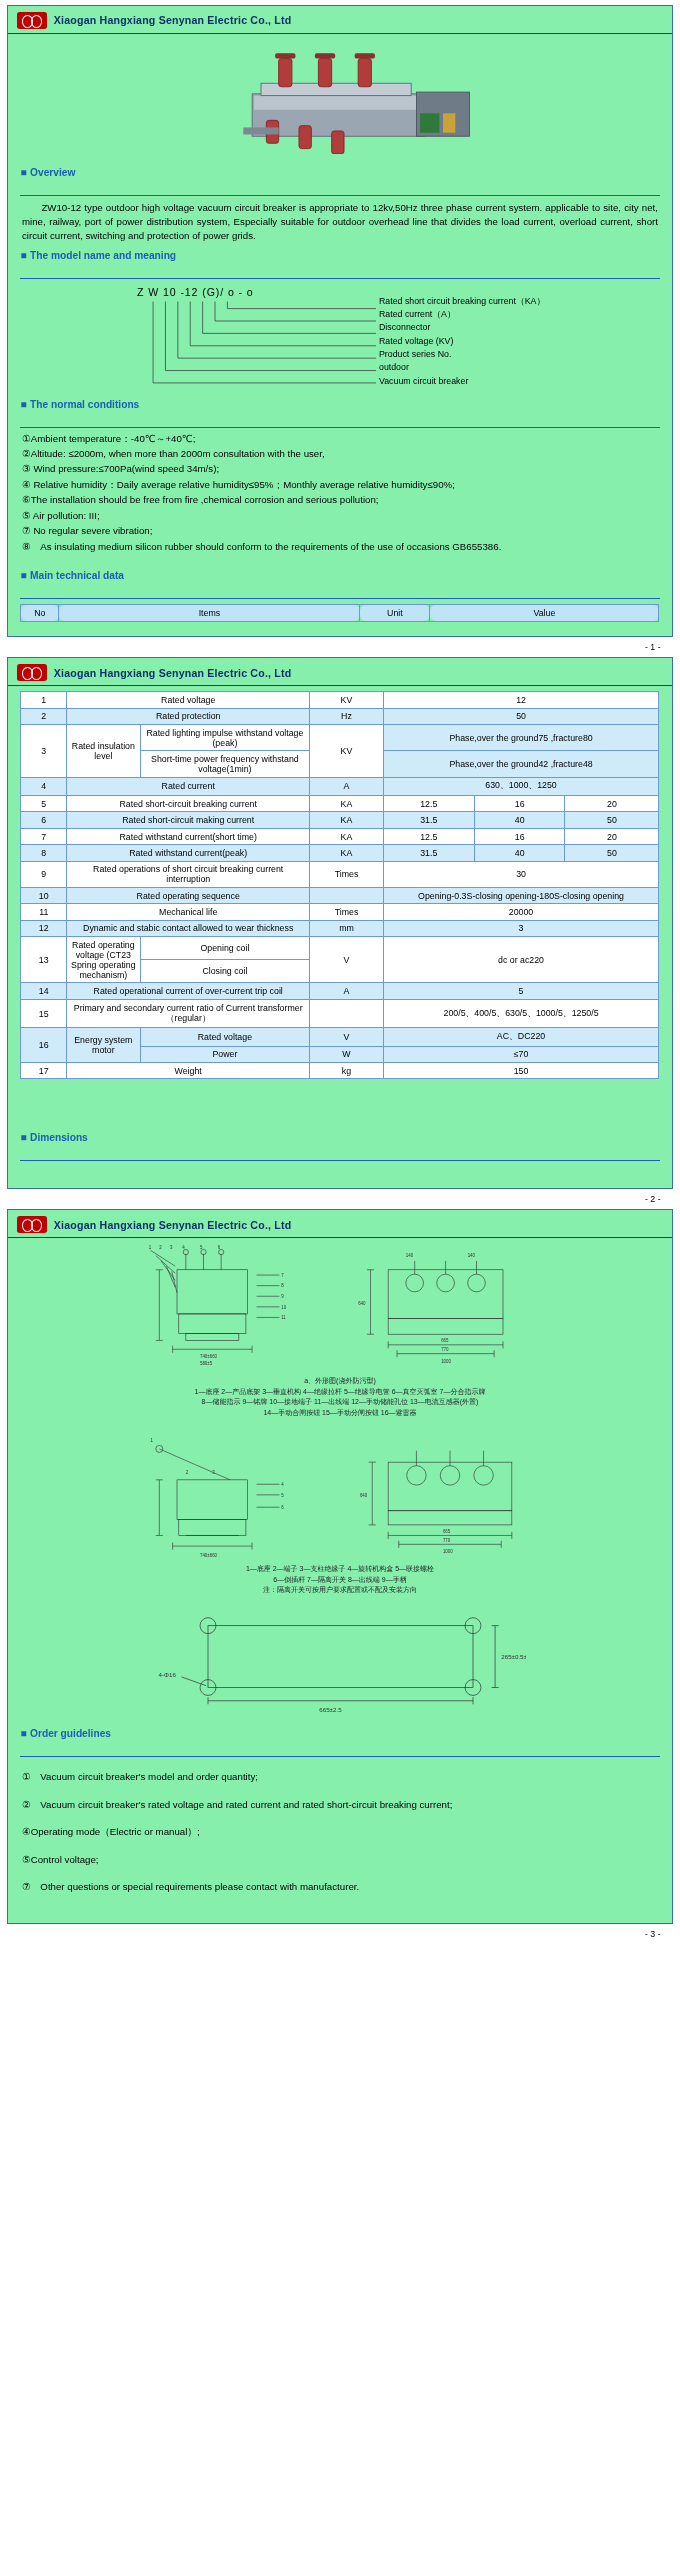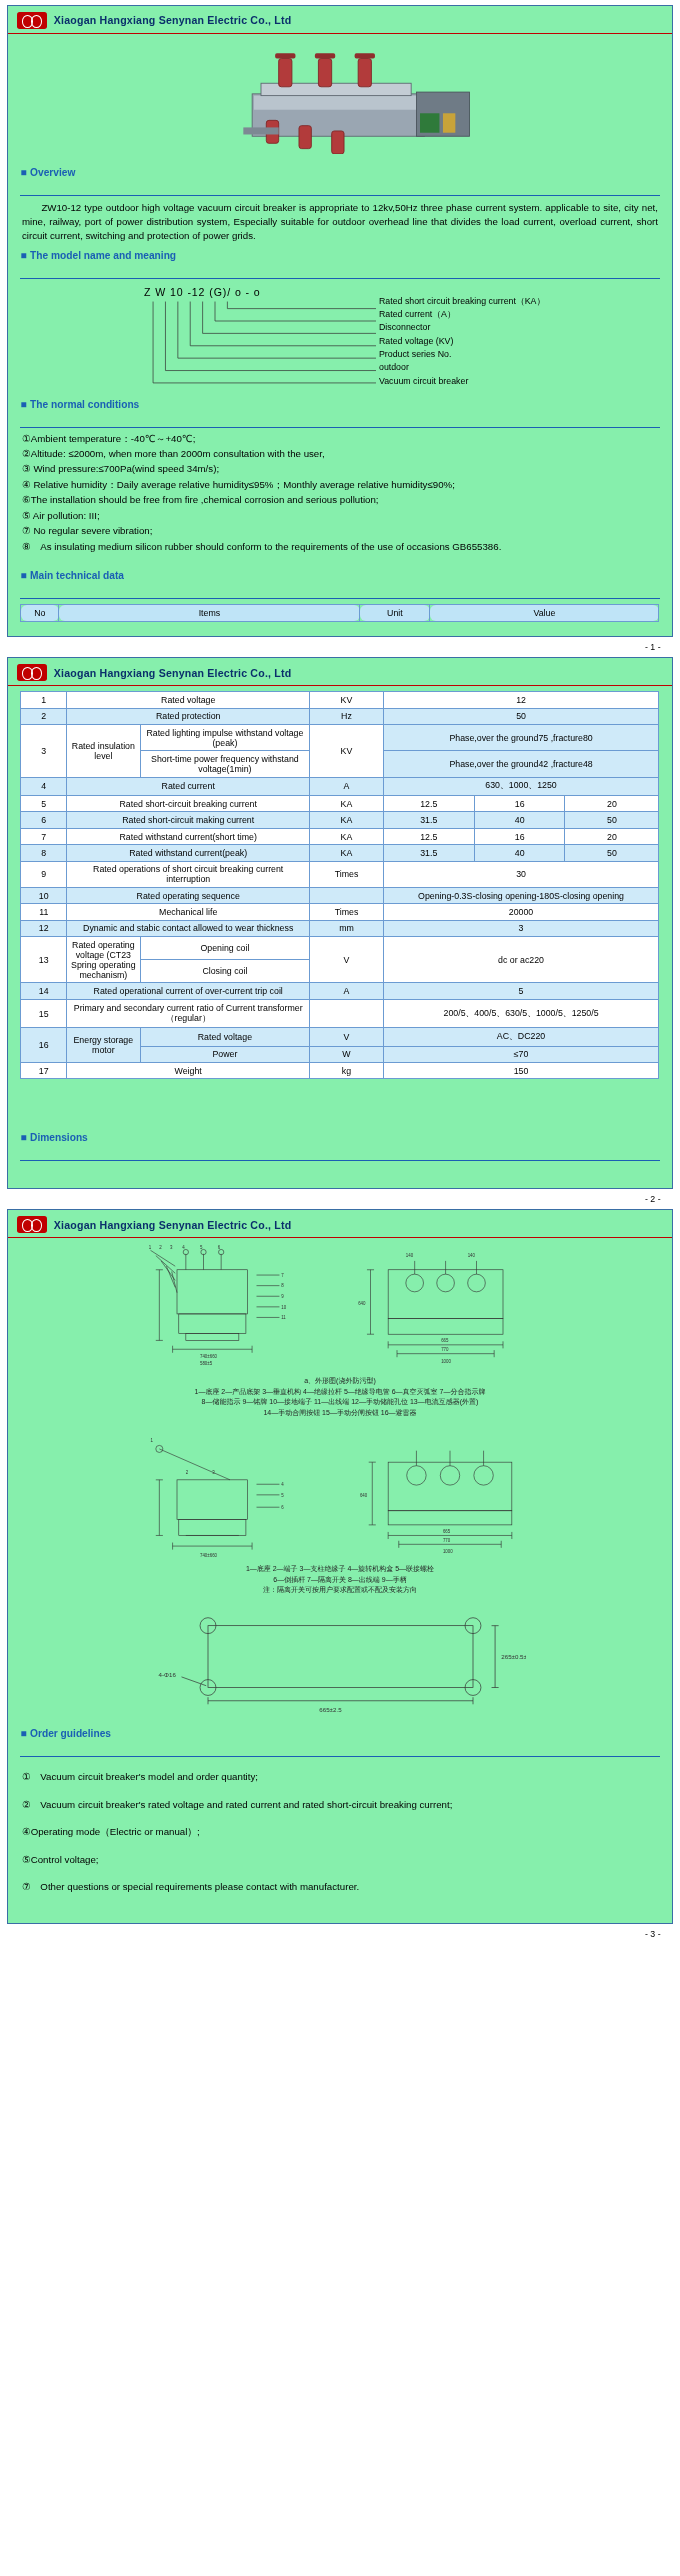--- a/index.html
+++ b/index.html
@@ -13,21 +13,21 @@
   .brandname{font-weight:bold;font-size:10.6px;color:#0a2f6b;letter-spacing:0.2px;}
   .hero{text-align:center;padding:5.3px 0 3.5px 0;}
   .sec{margin:7px 12.4px 1.8px 12.4px;}
   .sec-title{color:#1a5fb4;font-size:10.2px;font-weight:bold;padding-bottom:17px;border-bottom:0.9px solid #1a5fb4;display:block;}
   .sec-title .bullet{color:#1a5fb4;margin-right:3.5px;}
   .para{margin:5.3px 14px 5.3px 14px;text-align:justify;line-height:1.45;font-size:9.7px;}
   .para.indent{text-indent:19.4px;}
   .list{margin:3.5px 14px 3.5px 14px;line-height:1.5;font-size:9.7px;}
   .list div{margin:0.9px 0;text-align:justify;}
   .model-wrap{margin:7px 0 3.5px 0;position:relative;height:106px;}
-  .model-code{position:absolute;left:136px;top:0;font-size:10.6px;letter-spacing:0.9px;white-space:nowrap;}
+  .model-code{position:absolute;left:129px;top:0;font-size:10.6px;letter-spacing:0.9px;white-space:nowrap;}
   .leaders{position:absolute;left:138px;top:12.4px;width:230px;height:92px;}
   .legends{position:absolute;left:371px;top:8.8px;font-size:8.8px;line-height:13.3px;}
   table.tbl{border-collapse:collapse;width:calc(100% - 25px);margin:5.3px 12.4px 0 12.4px;font-size:8.8px;}
   table.tbl td,table.tbl th{border:0.9px solid #6b9bd2;padding:2.7px 3.5px;text-align:center;vertical-align:middle;}
   th.hd{background:#bfe4f7;font-weight:normal;border-radius:6px;}
   td.blue{background:#cfeaf9;}
   td.white{background:#ffffff;}
   td.left{text-align:left;padding-left:5.3px;}
   .pagenum{text-align:right;font-size:8.8px;color:#000;margin:1.8px 19.4px 0 0;}
   .footer-space{height:7px;}
@@ -286,21 +286,21 @@
       </tr>
       <tr>
         <td class="white">15</td>
         <td class="white left" colspan="2">Primary and secondary current ratio of Current transformer（regular）</td>
         <td class="white"></td>
         <td class="white">200/5、400/5、630/5、1000/5、1250/5</td>
       </tr>
 
       <tr>
         <td class="blue" rowspan="2">16</td>
-        <td class="blue" rowspan="2">Energy storage motor</td>
+        <td class="blue" rowspan="2">Energy system motor</td>
         <td class="blue left">Rated voltage</td>
         <td class="blue">V</td>
         <td class="blue">AC、DC220</td>
       </tr>
       <tr>
         <td class="blue left">Power</td>
         <td class="blue">W</td>
         <td class="blue">≤70</td>
       </tr>
 

